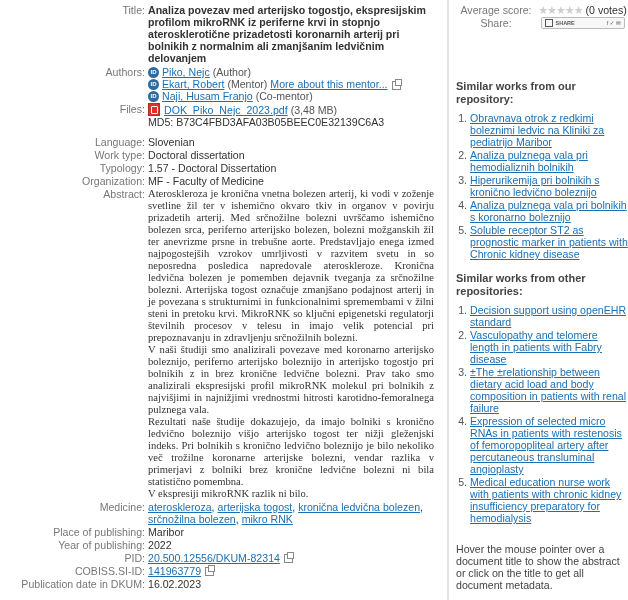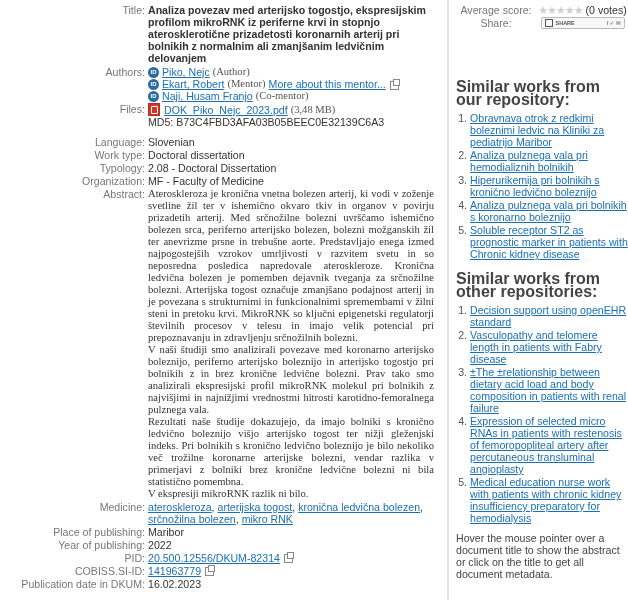--- a/index.html
+++ b/index.html
@@ -17,37 +17,37 @@
   .abstract { text-align:justify; padding-right:6px;font-family:Liberation Serif, serif; }
   .abstract p { margin:0; }
   .author-line { display:flex; align-items:center; }
   .id-icon { display:inline-block; width:11px; height:11px; border-radius:50%; background:#2c6aa0; color:#fff;
     font-size:6px; line-height:11px; text-align:center; font-weight:bold; margin-right:3px; flex:none; }
   .pdf-icon { display:inline-block; width:10px; height:11px; background:#d9342b; border:1px solid #a32; margin-right:4px;
     flex:none; position:relative; }
   .pdf-icon::after { content:""; position:absolute; left:2px; top:2px; width:5px; height:6px; border:1px solid #fff; border-radius:1px; }
   .ext-icon { display:inline-block; width:7px; height:7px; border:1px solid #888; margin-left:4px; position:relative; top:1px; }
   .ext-icon::after { content:""; position:absolute; left:2px; top:-3px; width:5px; height:5px; border:1px solid #888; background:#fff; }
-  .muted { color:#555;font-family:Liberation Serif, serif; }
+  .muted { color:#555; }
   .sidebar { position:absolute; left:447px; top:0; width:181px; height:600px; border-left:2px solid #e3e3e3; }
   .score { position:absolute; left:10px; top:4px; width:170px; }
   .srow { display:flex; margin-bottom:1px; }
   .slbl { width:74px; text-align:center; color:#777; padding-right:3px; flex:none; }
   .sval { flex:1; color:#333;text-align:center; }
   .stars { color:#cfcfcf; letter-spacing:-1px; font-size:11px; }
   .share-btn { display:inline-flex; align-items:center; width:82px; height:10px; border:1px solid #bbb; border-radius:2px;
     background:#f7f7f7; font-size:5.5px; color:#555; font-weight:bold; }
   .share-btn .sq { width:6px; height:6px; border:1px solid #555; margin:0 3px 0 3px; }
   .share-btn .soc { margin-left:auto; margin-right:3px; font-weight:normal; color:#555; }
-  .sec-title { font-weight:bold; color:#444; font-size:16px; line-height:13px; margin:0 0 6px 0; }
+  .sec-title { font-weight:bold; color:#444; font-size:11px; line-height:13px; margin:0 0 6px 0; }
   .sim { position:absolute; left:7px; width:172px; }
   .sim ol { margin:0; padding:0 0 0 14px; }
   .sim li { color:#555; margin-bottom:1px; }
   .sim li a { color:#1a6fb5; }
-  .hint { position:absolute; left:7px; top:532px; width:170px; color:#444; font-size:10.6px; }
+  .hint { position:absolute; left:7px; top:543px; width:170px; color:#444; font-size:10.6px; }
 </style>
 </head>
 <body>
 
 <div class="main">
   <div class="row">
     <div class="lbl">Title:</div>
     <div class="val title-val">Analiza povezav med arterijsko togostjo, ekspresijskim profilom mikroRNK iz periferne krvi in stopnjo aterosklerotične prizadetosti koronarnih arterij pri bolnikih z normalnim ali zmanjšanim ledvičnim delovanjem</div>
   </div>
 
@@ -83,21 +83,21 @@
   <div class="row" style="margin-top:8px">
     <div class="lbl">Language:</div>
     <div class="val">Slovenian</div>
   </div>
   <div class="row">
     <div class="lbl">Work type:</div>
     <div class="val">Doctoral dissertation</div>
   </div>
   <div class="row">
     <div class="lbl">Typology:</div>
-    <div class="val">2.08 - Doctoral Dissertation</div>
+    <div class="val">1.57 - Doctoral Dissertation</div>
   </div>
   <div class="row">
     <div class="lbl">Organization:</div>
     <div class="val">MF - Faculty of Medicine</div>
   </div>
 
   <div class="row">
     <div class="lbl">Abstract:</div>
     <div class="val abstract">
       <p>Ateroskleroza je kronična vnetna bolezen arterij, ki vodi v zoženje svetline žil ter v ishemično okvaro tkiv in organov v povirju prizadetih arterij. Med srčnožilne bolezni uvrščamo ishemično bolezen srca, periferno arterijsko bolezen, bolezni možganskih žil ter anevrizme prsne in trebušne aorte. Predstavljajo enega izmed najpogostejših vzrokov umrljivosti v razvitem svetu in so neposredna posledica napredovale ateroskleroze. Kronična ledvična bolezen je pomemben dejavnik tveganja za srčnožilne bolezni. Arterijska togost označuje zmanjšano podajnost arterij in je povezana s strukturnimi in funkcionalnimi spremembami v žilni steni in pretoku krvi. MikroRNK so ključni epigenetski regulatorji številnih procesov v telesu in imajo velik potencial pri prepoznavanju in zdravljenju srčnožilnih bolezni.</p>

